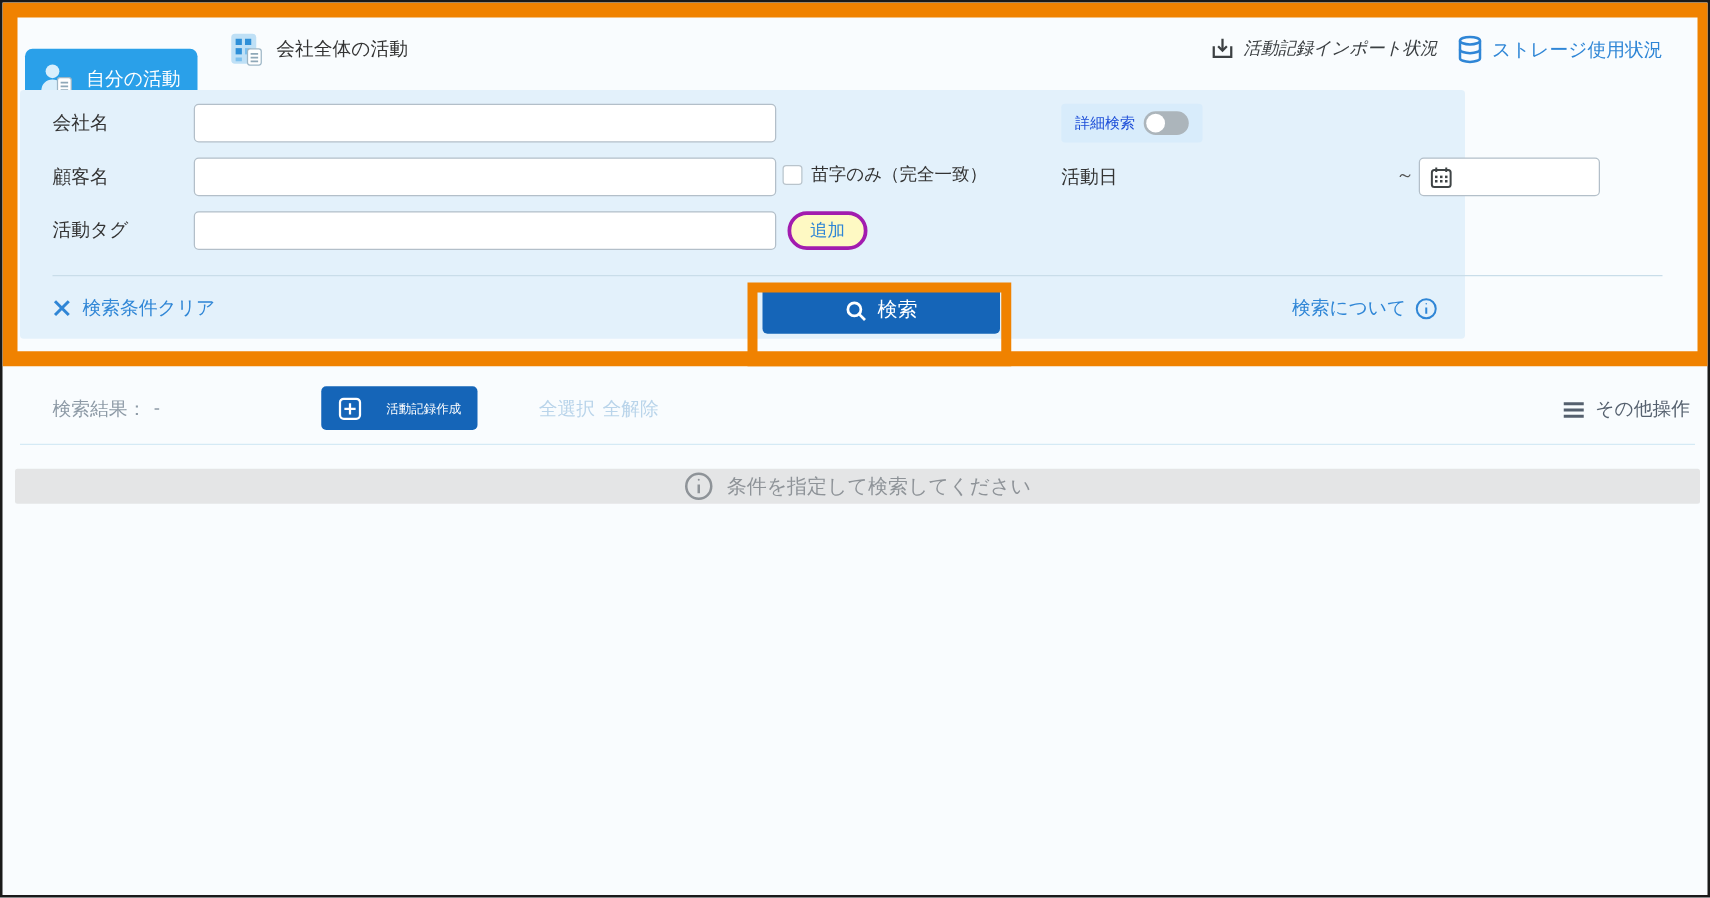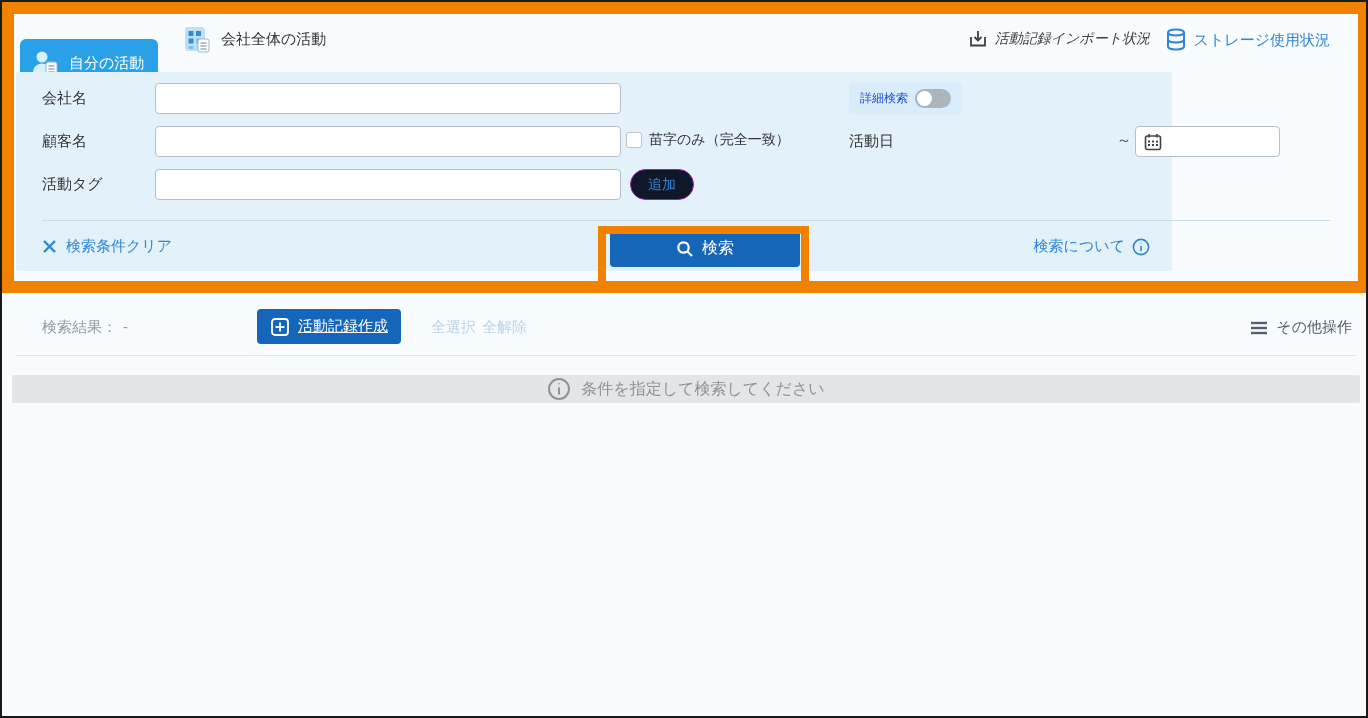--- a/index.html
+++ b/index.html
@@ -23,21 +23,21 @@
            background:#e3f1fb; border-radius:3px; }
   .flabel { position:absolute; left:26px; font-size:15px; color:#333; }
   .tinput { position:absolute; left:139px; width:466px; height:31px; background:#fff;
             border:1px solid #b3bfc9; border-radius:4px; font-size:14px; padding:0 8px;
             color:#333; outline:none; }
   .chk-row { position:absolute; left:610px; top:59px; display:flex; align-items:center;
              gap:7px; cursor:pointer; }
   .chk-box { width:16px; height:16px; background:#fff; border:1px solid #b9c4cc; border-radius:3px; }
   .chk-row span { font-size:14px; color:#333; }
   .add-btn { position:absolute; left:614px; top:97px; width:64px; height:31px;
-             background:#0f172a; border:1px solid #a21caf; border-radius:16px;
+             background:#fef9c3; border:3px solid #a21caf; border-radius:16px;
              color:#2f86d6; font-size:14px; display:flex; align-items:center;
              justify-content:center; cursor:pointer; }
 
   .detail-chip { position:absolute; left:833px; top:11px; height:31px; padding:0 11px;
                  background:#d8ecfb; border-radius:3px; display:flex; align-items:center;
                  gap:7px; cursor:pointer; }
   .detail-chip span { font-size:12px; color:#1d4ed8; }
   .toggle { width:36px; height:19px; border-radius:10px; background:#acb5bb; position:relative; }
   .toggle::after { content:""; position:absolute; left:2px; top:2px; width:15px; height:15px;
                    border-radius:50%; background:#fff; }
@@ -60,22 +60,22 @@
                 background:#1565b8; border:none; border-radius:4px; color:#fff; font-size:16px;
                 display:flex; align-items:center; justify-content:center; gap:8px;
                 cursor:pointer; font-family:inherit; }
   .about-link { position:absolute; right:22px; top:165px; display:flex; align-items:center;
                 gap:7px; color:#2f86d6; font-size:15px; cursor:pointer; }
 
   
   .res-count { position:absolute; left:40px; top:316px; font-size:15px; color:#8d9aa6;
                display:flex; gap:6px; }
   .create-btn { position:absolute; left:255px; top:307px; height:35px; padding:0 13px;
-                background:#1565b8; border:none; border-radius:4px; color:#fff; font-size:15px;
-                display:flex; align-items:center; gap:8px; cursor:pointer; font-family:inherit;text-decoration:underline; }
+                background:#1565b8; border:none; border-radius:4px; color:#fff; font-size:10px;
+                display:flex; align-items:center; gap:19px; cursor:pointer; font-family:inherit; }
   .sel-link { position:absolute; top:316px; font-size:15px; color:#b9d4ea; cursor:default; }
   .sel-all { left:415px;margin-left:14px; }
   .desel-all { left:480px; }
   .more-actions { position:absolute; right:14px; top:316px; display:flex; align-items:center;
                   gap:8px; font-size:15px; color:#55606e; cursor:pointer; }
   .toolbar-divider { position:absolute; left:14px; top:353px; width:1340px; height:0;
                      border-top:1px solid #d5eaf5; }
 
   
   .empty-banner { position:absolute; left:10px; top:373px; width:1348px; height:28px;

